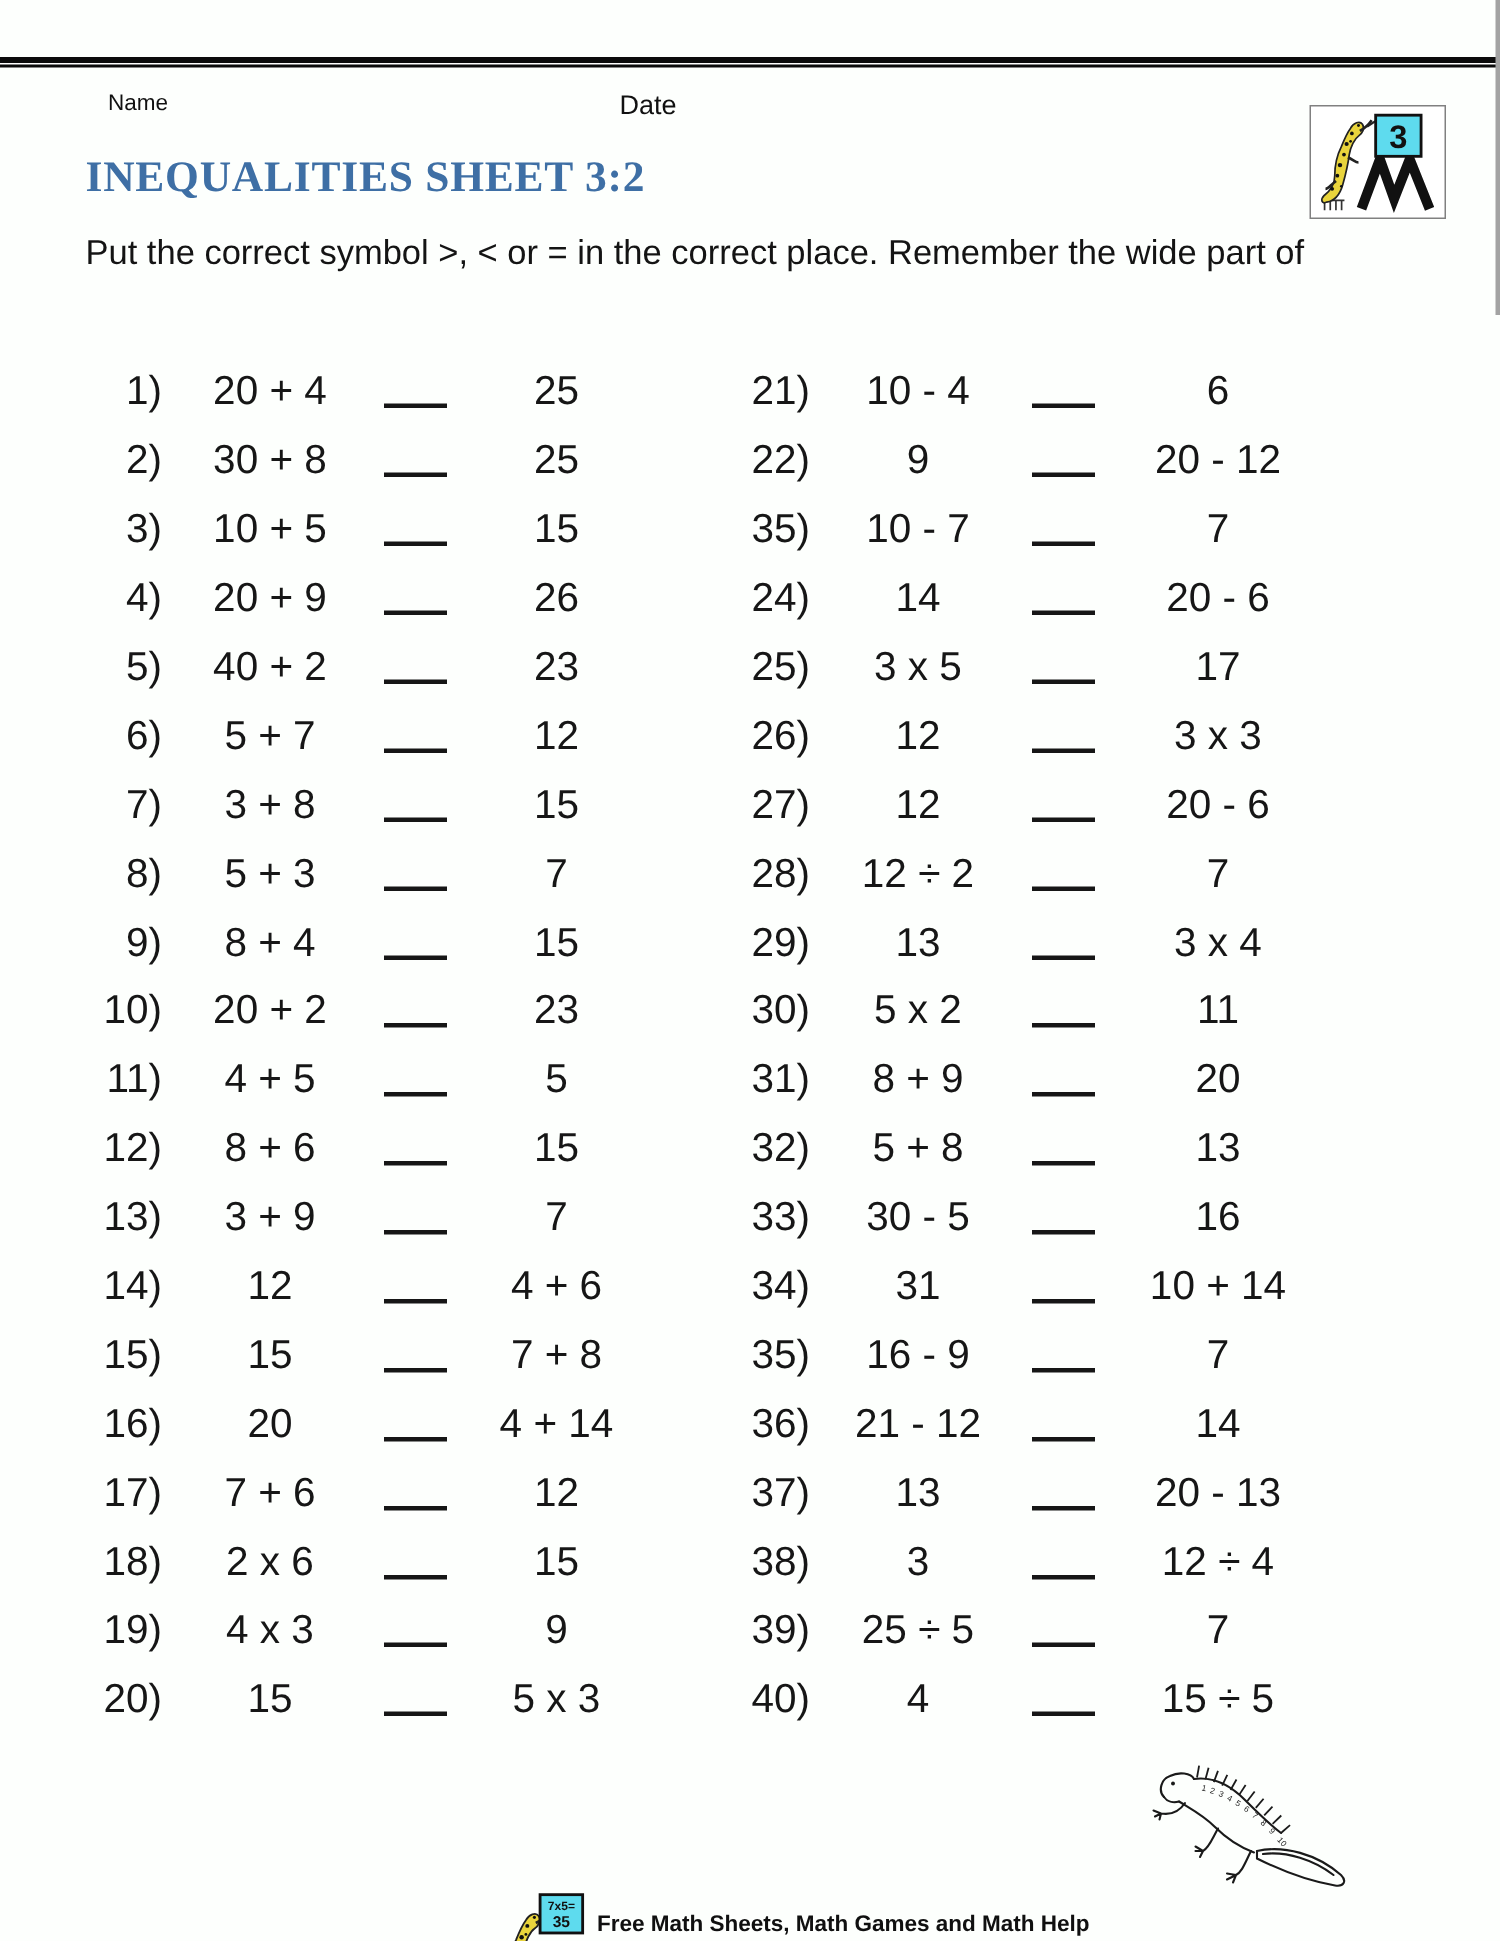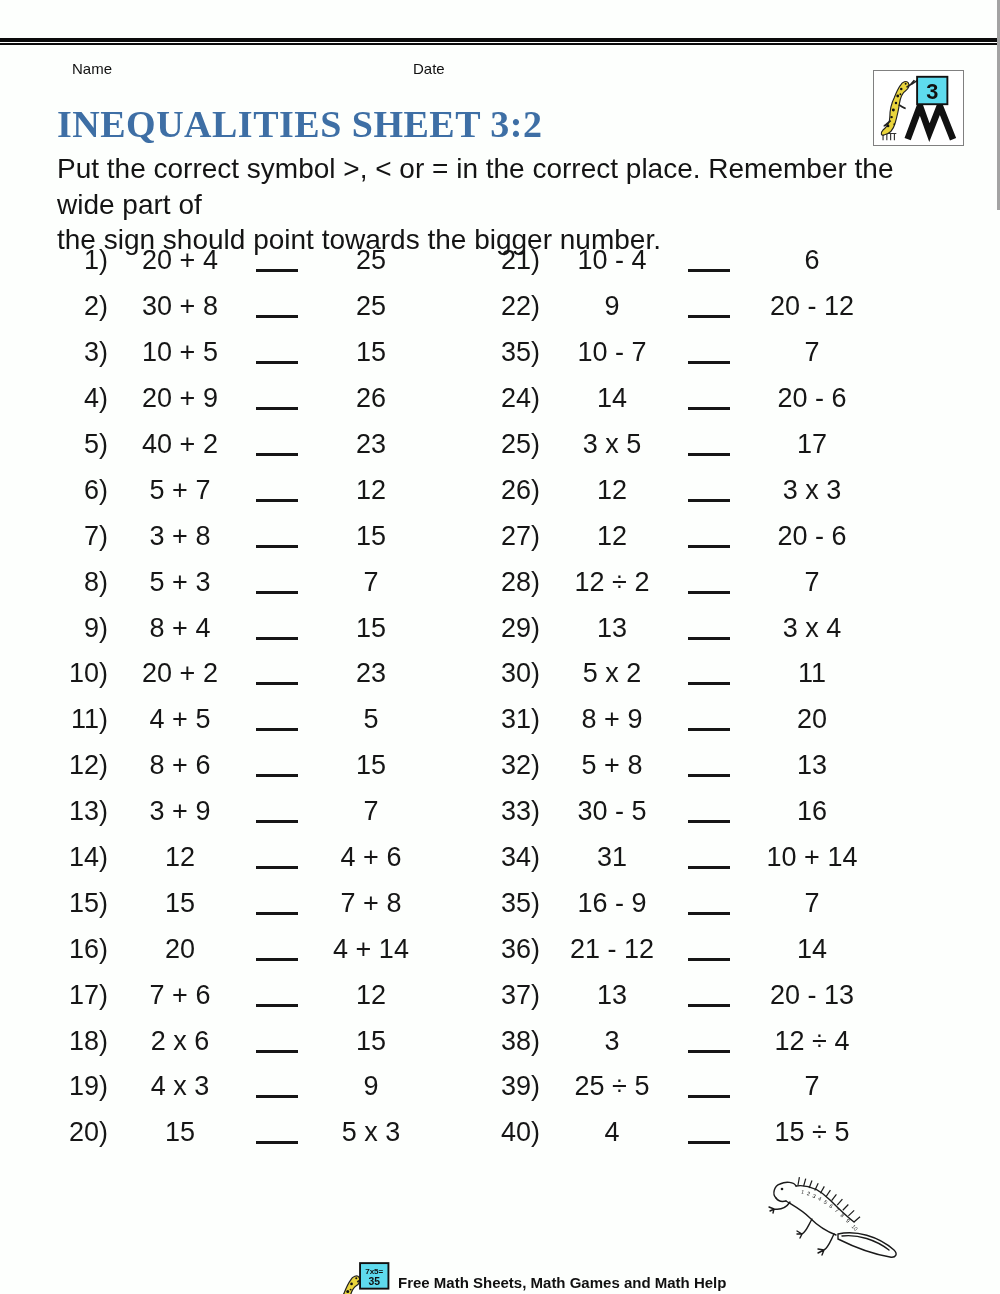--- a/index.html
+++ b/index.html
@@ -12,35 +12,35 @@
     overflow:hidden;
   }
   .top-rule{
     position:absolute;left:0;top:38px;width:1000px;height:1px;
     border-top:4px solid #0b0b0b;border-bottom:2px solid #0b0b0b;background:#fff;
   }
   .edge-artifact{
     position:absolute;right:0;top:0;width:3px;height:210px;background:#a3a3a3;
   }
   .name-label{position:absolute;left:60px;top:60px;font-size:15px;margin-left:12px;}
-  .date-label{position:absolute;left:413px;top:60px;font-size:15px;}
+  .date-label{position:absolute;left:413px;top:60px;font-size:18px;}
   .logo-box{
     position:absolute;left:873px;top:70px;width:89px;height:74px;
     border:1.5px solid #808080;background:#fff;
     display:flex;align-items:center;justify-content:center;
   }
   .page-title{
     position:absolute;left:57px;top:102px;
     font-family:"Liberation Serif",serif;
-    font-size:38px;font-weight:600;letter-spacing:.5px;
+    font-size:29px;font-weight:600;letter-spacing:.5px;
     color:#3E6FA5;
   }
   .instructions{
     position:absolute;left:57px;top:151px;width:880px;
-    font-size:28px;line-height:35.5px;color:#141414;
+    font-size:23px;line-height:35.5px;color:#141414;
   }
   .pcol{
     position:absolute;top:238px;
     display:grid;
     grid-auto-rows:45.9px;
     font-size:27px;color:#161616;
   }
   .pcol-left{left:58px;grid-template-columns:50px 144px 50px 138px;}
   .pcol-right{left:490px;grid-template-columns:50px 144px 50px 156px;}
   .prow{display:contents;}
@@ -105,21 +105,20 @@
       <path d="M36,12 L45,6" stroke="#222" stroke-width="1.5"></path>
       <rect x="42" y="4" width="32" height="29" fill="#5EDBEE" stroke="#111" stroke-width="2"></rect>
       <text x="58" y="27" font-size="23" font-weight="bold" text-anchor="middle" fill="#111">3</text>
     </svg>
   </div>
 
   <div class="page-title">INEQUALITIES SHEET 3:2</div>
 
   <div class="instructions">
     <div>Put the correct symbol &gt;, &lt; or = in the correct place. Remember the wide part of</div>
-    <div>the sign should point towards the bigger number.</div>
   </div>
 
   <div class="pcol pcol-left">
       <div class="prow"><span class="pnum">1)</span><span class="pexpr">20 + 4</span><span class="pblank"></span><span class="pexpr">25</span></div>
       <div class="prow"><span class="pnum">2)</span><span class="pexpr">30 + 8</span><span class="pblank"></span><span class="pexpr">25</span></div>
       <div class="prow"><span class="pnum">3)</span><span class="pexpr">10 + 5</span><span class="pblank"></span><span class="pexpr">15</span></div>
       <div class="prow"><span class="pnum">4)</span><span class="pexpr">20 + 9</span><span class="pblank"></span><span class="pexpr">26</span></div>
       <div class="prow"><span class="pnum">5)</span><span class="pexpr">40 + 2</span><span class="pblank"></span><span class="pexpr">23</span></div>
       <div class="prow"><span class="pnum">6)</span><span class="pexpr">5 + 7</span><span class="pblank"></span><span class="pexpr">12</span></div>
       <div class="prow"><span class="pnum">7)</span><span class="pexpr">3 + 8</span><span class="pblank"></span><span class="pexpr">15</span></div>

